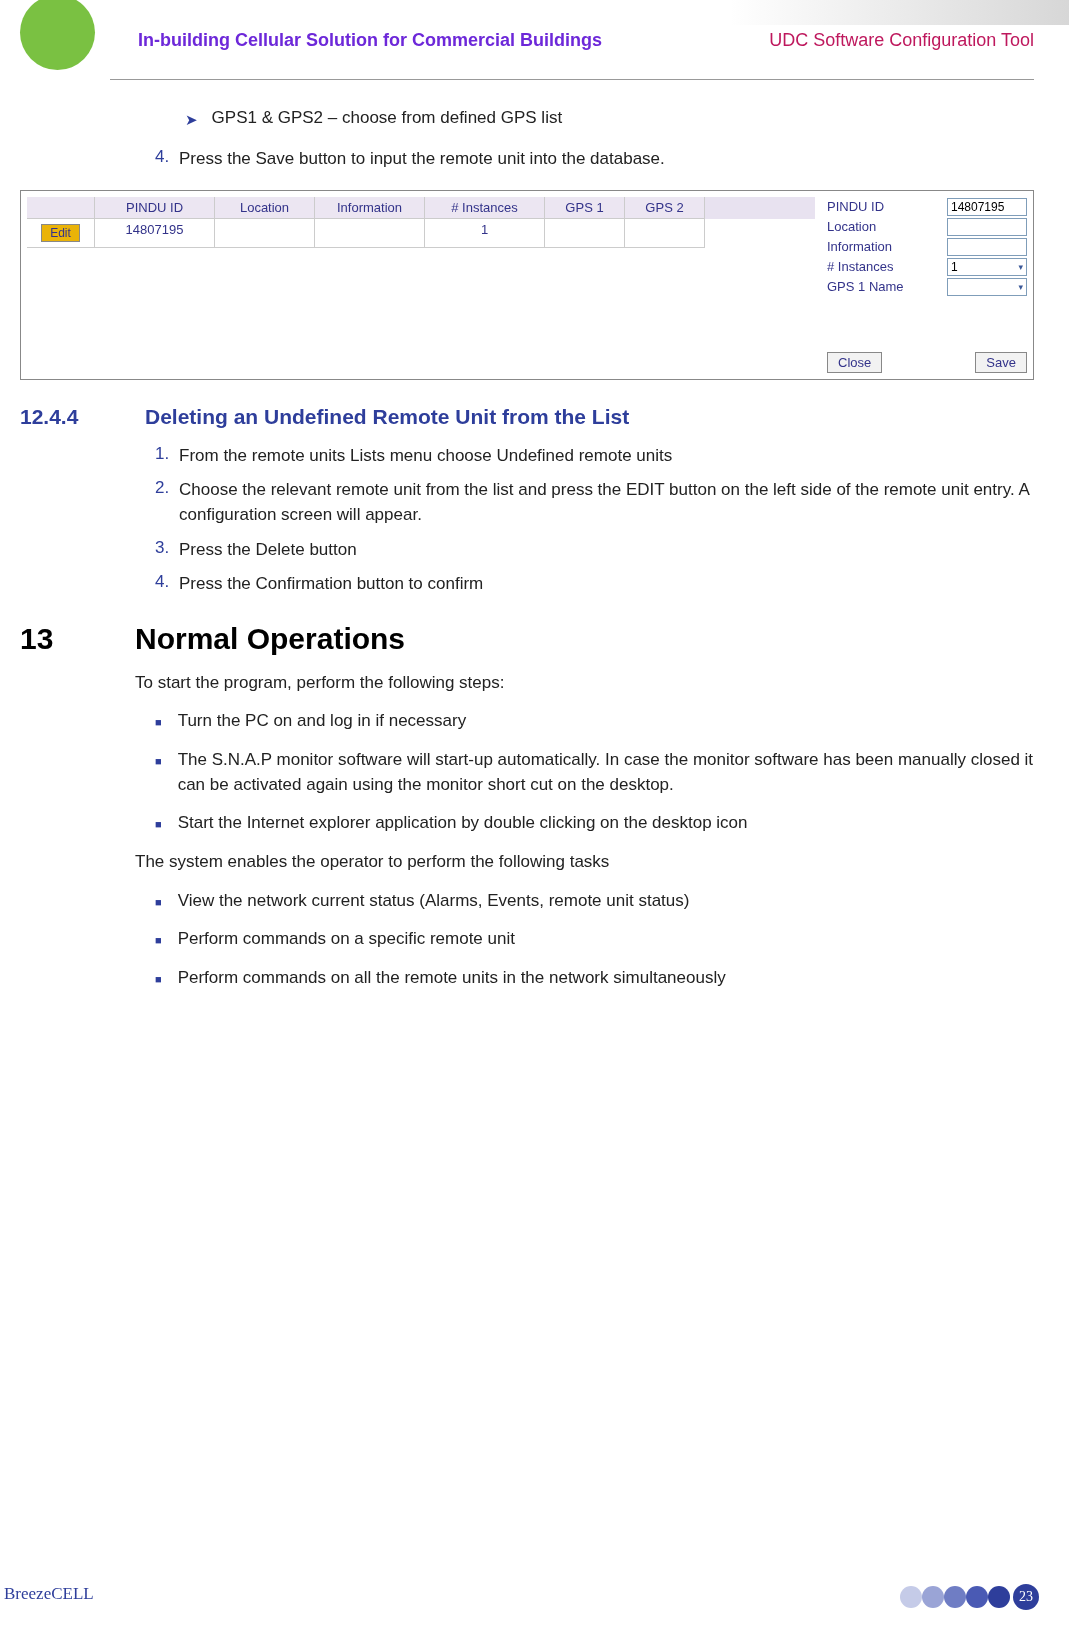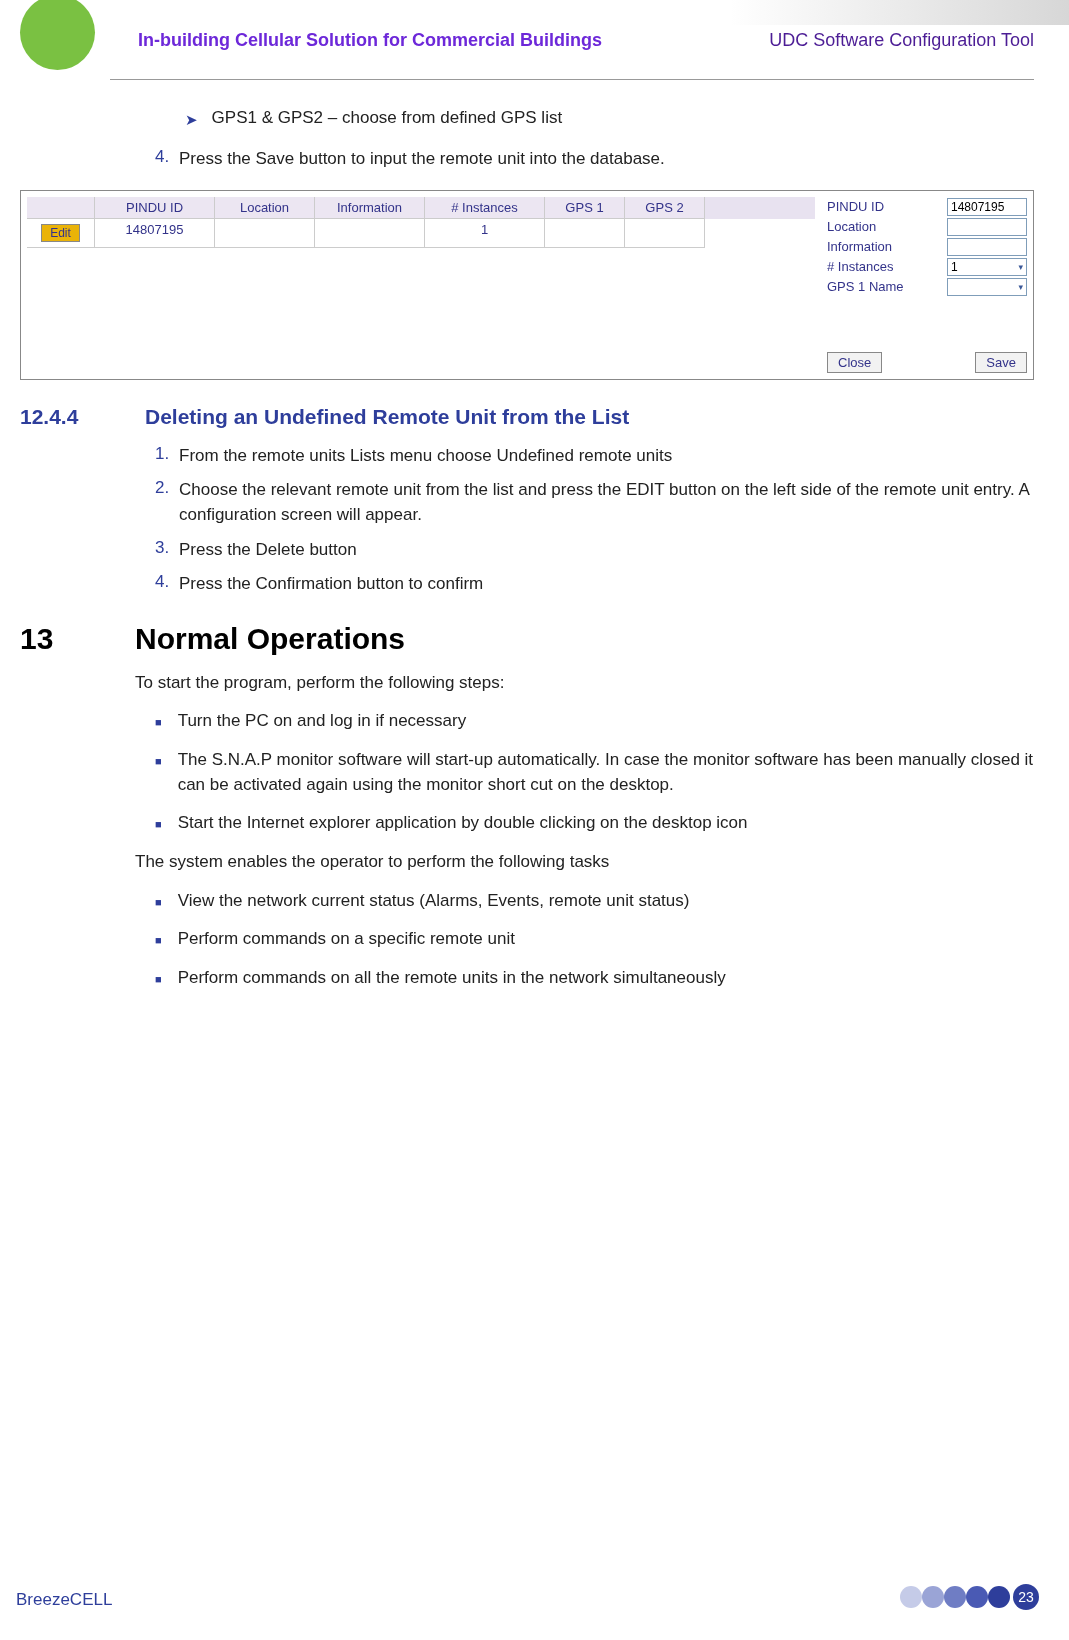--- a/index.html
+++ b/index.html
@@ -30,21 +30,21 @@
     position: absolute;
     left: 28px;
     font-weight: 600;
     font-size: 18px;
     color: #6d28d9;
   }
   .header-right {
     position: absolute;
     right: 0;
     font-size: 18px;
-    color: #4c1d95;
+    color: #be185d;
   }
   .content { padding: 20px 35px 0 20px; }
   .indent { margin-left: 135px; }
   .arrow-item { margin: 8px 0 18px 30px; display: flex; }
   .arrow { color: #2e3e9b; font-size: 15px; margin-right: 14px; margin-top:3px; }
   .numlist { display: flex; margin: 10px 0; }
   .numlist .num { color: #2e3e9b; width: 24px; flex-shrink: 0; }
   .numlist .txt { flex: 1; line-height: 1.45; }
   .figure {
     margin: 18px 0 25px 0;
@@ -114,23 +114,23 @@
     font-weight: 700;
     font-size: 30px;
     margin: 25px 0 15px 0;
   }
   .h1 .secnum { width: 115px; flex-shrink:0; }
   .para { margin-left: 115px; line-height:1.45; margin-bottom:12px; margin-top:12px;}
   .square-item { margin-left: 135px; display:flex; margin-bottom:14px; margin-top:14px; line-height:1.45;}
   .square { color:#2e3e9b; font-size:11px; margin-right:16px; margin-top:6px; }
   .footer {
     position: absolute;
-    bottom: 30px; left: 16px; right: 30px;
-    display: flex; align-items: flex-end;
-    color: #2e3e9b; font-size: 17px;
+    bottom: 30px; left: 4px; right: 30px;
+    display: flex; align-items: flex-start;
+    color: #2e3e9b; font-size: 17px; font-family: Liberation Serif, serif;
   }
   .footer .brand { flex:1; }
   .dots { display:flex; gap:0; align-items:center; }
   .dot { width:22px; height:22px; border-radius:50%; }
   .d1{background:#c5cbe8;} .d2{background:#9aa4d6;} .d3{background:#6f7dc4;}
   .d4{background:#4a5ab4;} .d5{background:#2e3e9b;}
   .pagenum {
     width:26px; height:26px; border-radius:50%;
     background:#2e3e9b; color:#fff;
     display:flex; align-items:center; justify-content:center;

